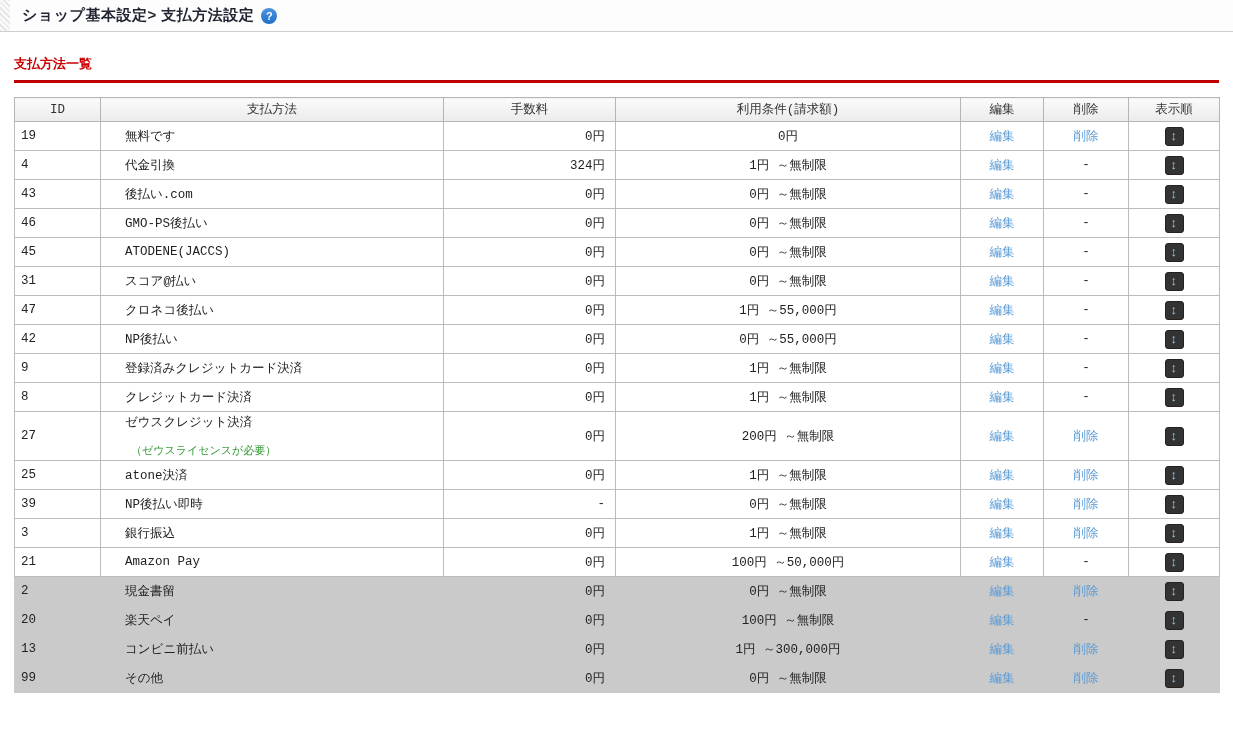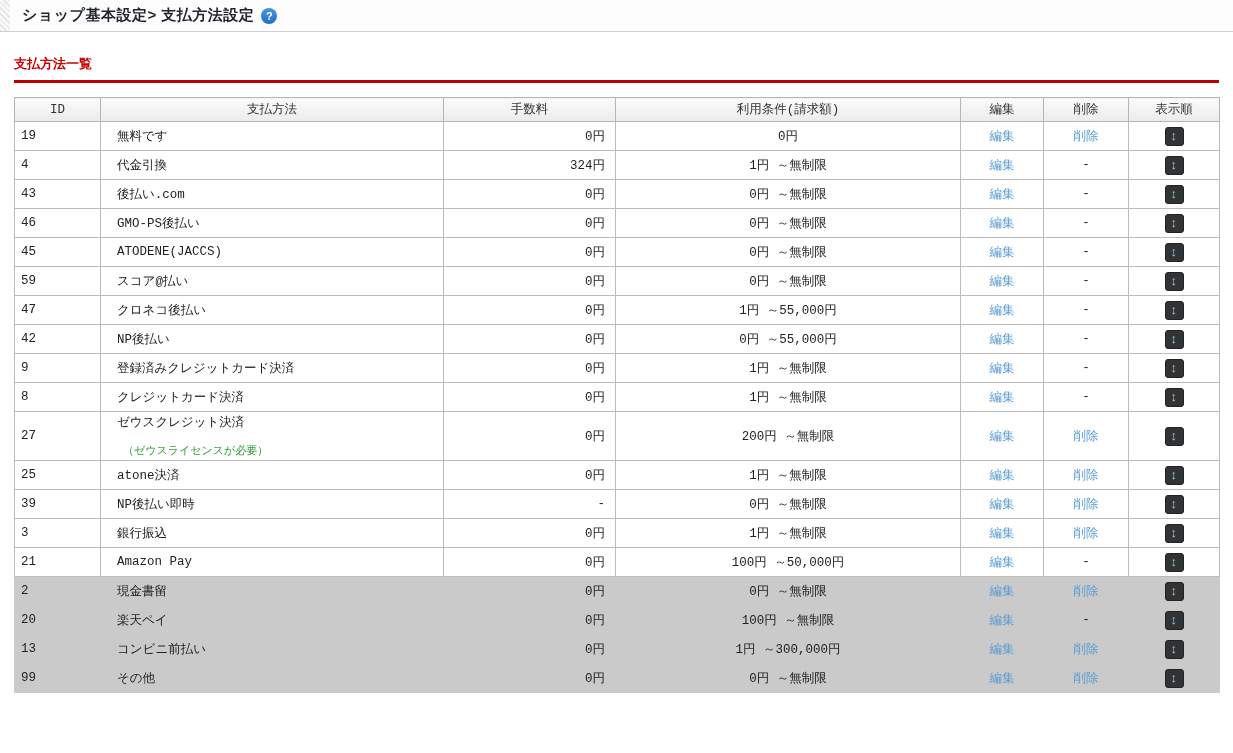--- a/index.html
+++ b/index.html
@@ -22,21 +22,21 @@
 
   
   table { border-collapse:collapse; table-layout:fixed; width:1205px; margin:14px 14px 0;
     border:1px solid #8a8a8a; font-size:12.5px;font-family:Liberation Mono, monospace; }
   col.c0{width:86px;} col.c1{width:343px;} col.c2{width:172px;}
   col.c3{width:345px;} col.c4{width:83px;} col.c5{width:85px;} col.c6{width:91px;}
   th { background:linear-gradient(#fbfbfb,#ebebeb); border:1px solid #b5b5b5;
     height:24px; font-weight:normal; font-size:12.5px; text-align:center; color:#333; }
   td { border:1px solid #bcbcbc; height:29px; padding:2px 6px; background:#fff; }
   td.id { text-align:left; }
-  td.name { text-align:left; padding-left:16px; }
+  td.name { text-align:left; padding-left:24px; }
   td.name .note { color:#339933; font-size:11px; padding-left:6px; margin-top:12px; }
   td.fee { text-align:right; padding-right:10px; }
   td.cond { text-align:center; }
   td.act { text-align:center; }
   td.act a { color:#5b9bd5; text-decoration:none; cursor:pointer; }
   td.sort { text-align:center; }
   .sort-btn { display:inline-block; width:19px; height:19px; background:#333;
     border:1px solid #222; border-radius:3px; color:#8ecbeb; font-size:13px;
     line-height:17px; text-align:center; cursor:pointer; }
   tr.row-disabled td { background:#cacaca; border-color:#cacaca; }
@@ -125,21 +125,21 @@
         <td class="name">
           <div>ATODENE(JACCS)</div>
         </td>
         <td class="fee">0円</td>
         <td class="cond">0円 ～無制限</td>
         <td class="act"><a>編集</a></td>
         <td class="act">-</td>
         <td class="sort"><span class="sort-btn">↕</span></td>
       </tr>
       <tr>
-        <td class="id">59</td>
+        <td class="id">31</td>
         <td class="name">
           <div>スコア@払い</div>
         </td>
         <td class="fee">0円</td>
         <td class="cond">0円 ～無制限</td>
         <td class="act"><a>編集</a></td>
         <td class="act">-</td>
         <td class="sort"><span class="sort-btn">↕</span></td>
       </tr>
       <tr>

